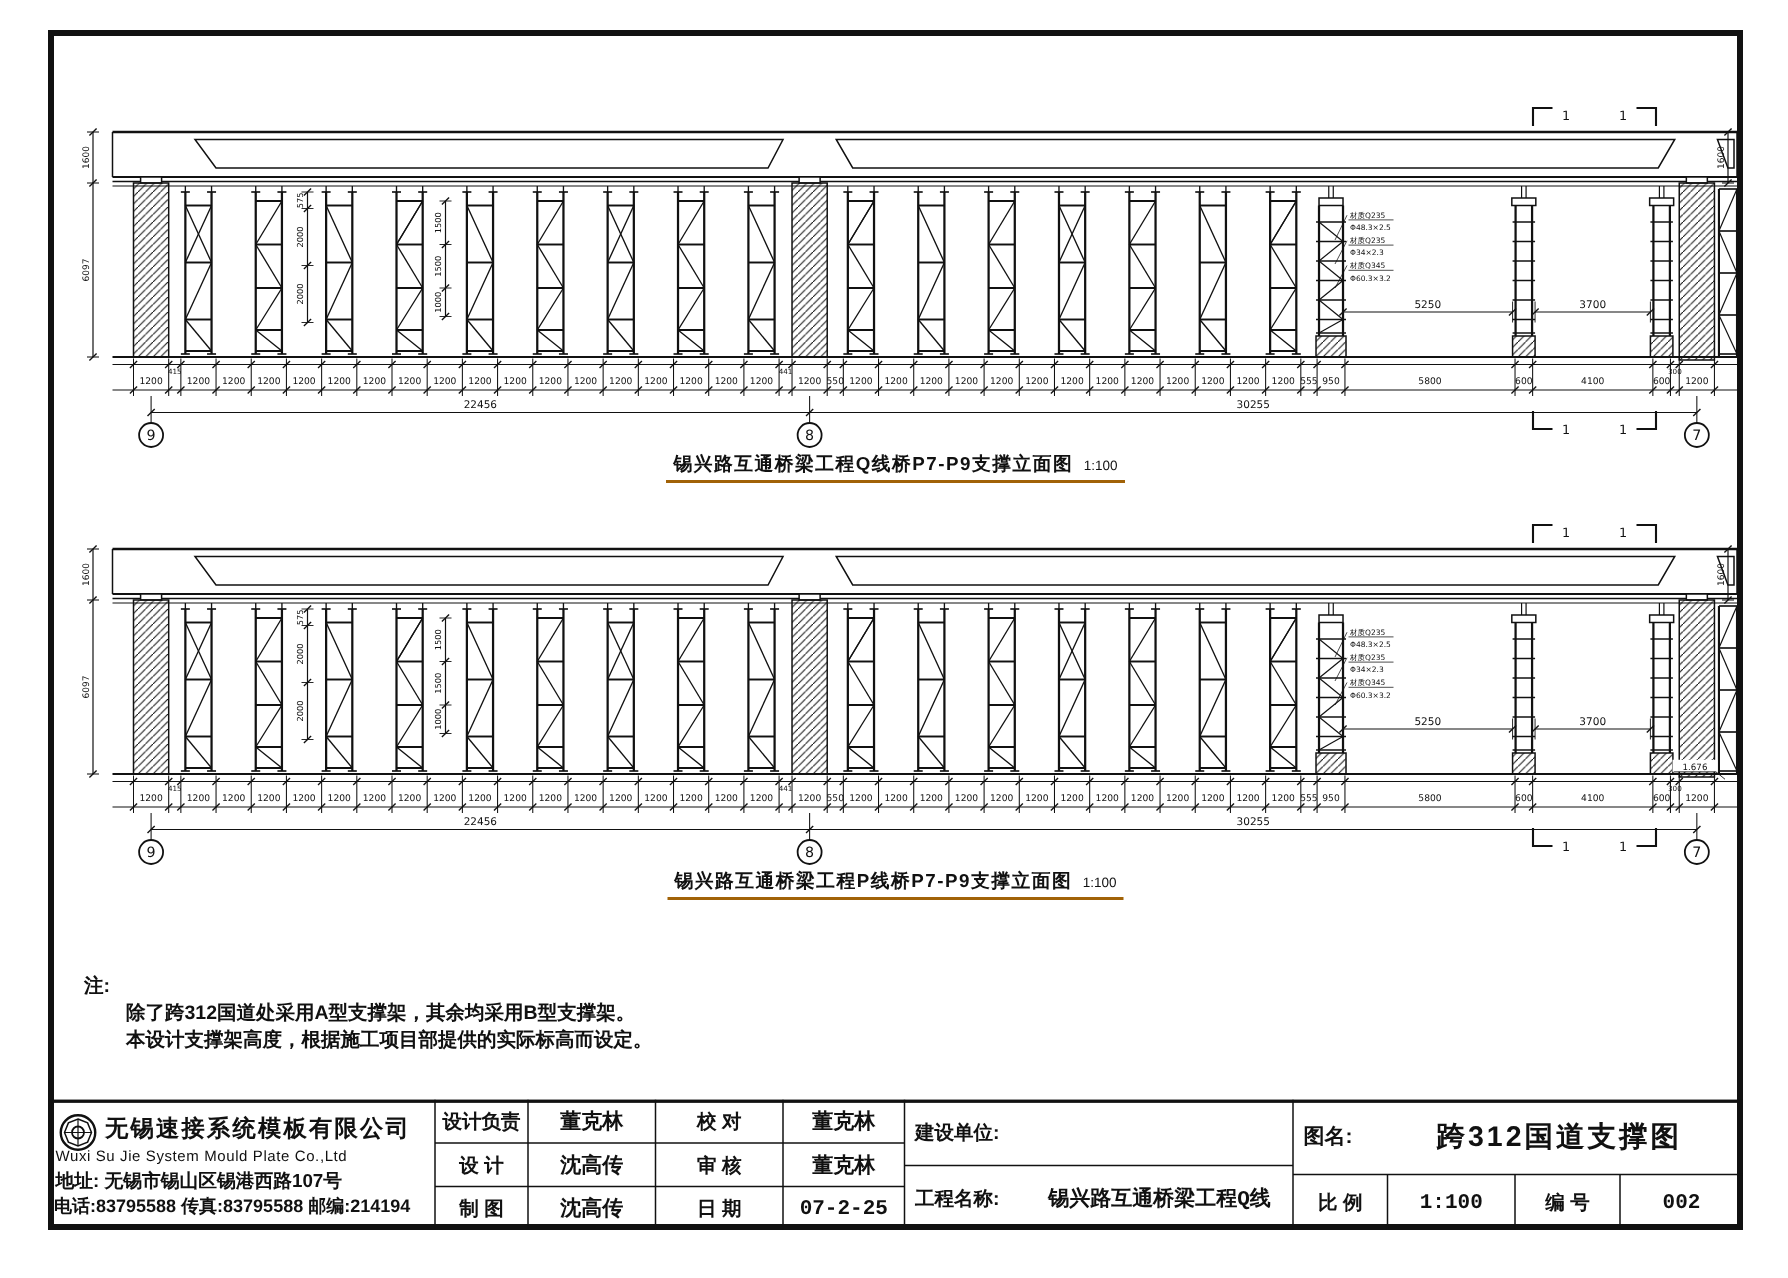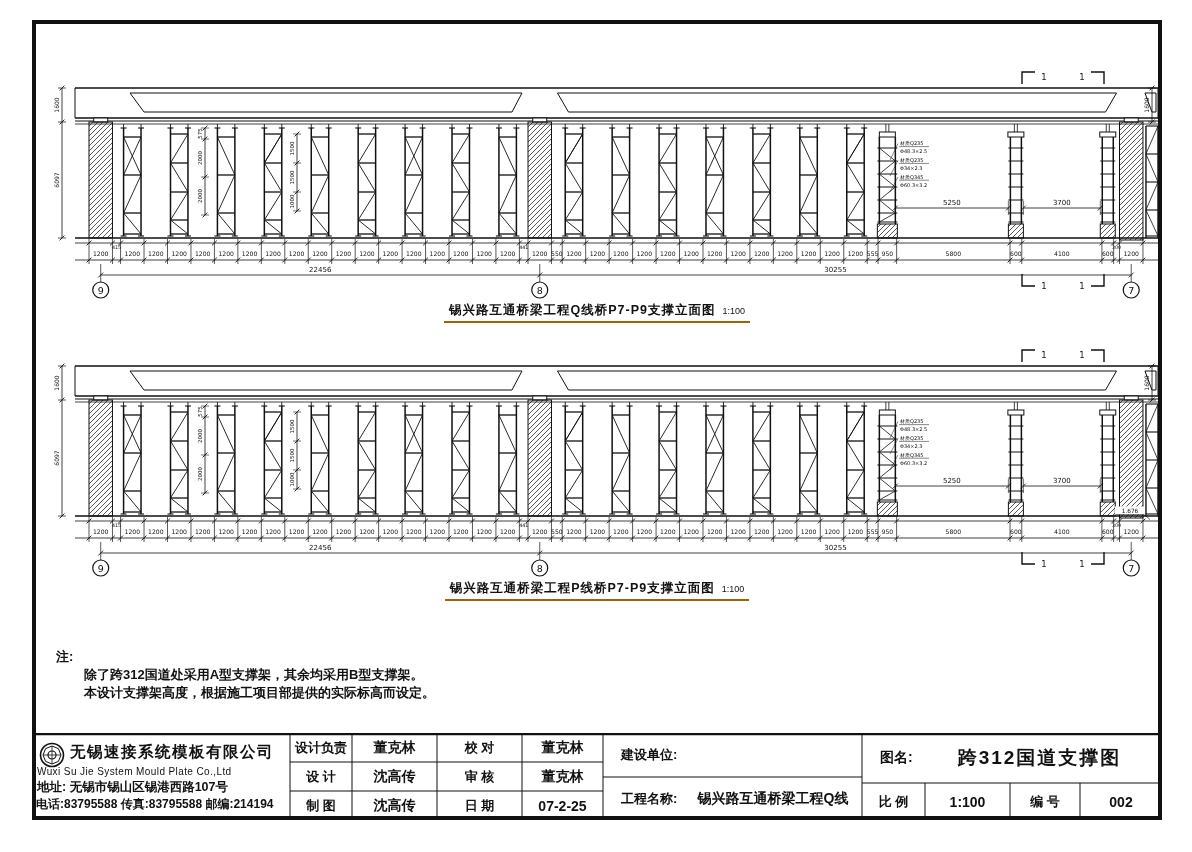--- a/index.html
+++ b/index.html
@@ -12,27 +12,27 @@
   .cap{position:absolute;left:32px;width:1130px;text-align:center;}
   .cap .u{display:inline-block;border-bottom:2px solid #a16207;padding:0 5px 2px;}
   .capmain{font-size:12.5px;font-weight:600;letter-spacing:1px;}
   .capscale{font-size:9px;margin-left:7px;}
   .notes{position:absolute;left:56px;top:648px;font-size:13px;font-weight:600;line-height:18px;}
   .notes .ind{margin-left:28px;}
   .tb{position:absolute;left:32px;top:733px;width:1130px;height:69px;}
   .tb svg{position:absolute;left:0;top:0;}
   .cell{position:absolute;display:flex;align-items:center;justify-content:center;
         font-size:13px;font-weight:600;white-space:nowrap;}
-  .cell.lft{justify-content:flex-start;padding-left:18px;box-sizing:border-box;}
+  .cell.lft{justify-content:flex-start;padding-left:7px;box-sizing:border-box;}
   .co-name{position:absolute;left:38px;top:9px;font-size:15.5px;font-weight:700;letter-spacing:1.5px;}
   .co-en{position:absolute;left:5px;top:33px;font-size:10px;letter-spacing:.4px;}
   .co-addr{position:absolute;left:5px;top:46px;font-size:12.5px;font-weight:700;text-align:right;}
   .co-tel{position:absolute;left:4px;top:63px;font-size:12px;font-weight:600;}
   .big{font-size:19px;font-weight:700;letter-spacing:2px;}
-  .val{font-size:14px;}
+  .val{font-size:14px;font-family:Liberation Mono, monospace;}
 </style>
 </head>
 <body>
 
 <div class="sheet">
   <div class="frame"></div>
 
   <svg id="dw0" class="dw" style="top:68px" viewBox="0 0 1130 250">
       <defs>
         <pattern id="h0" width="5" height="5" patternUnits="userSpaceOnUse">

